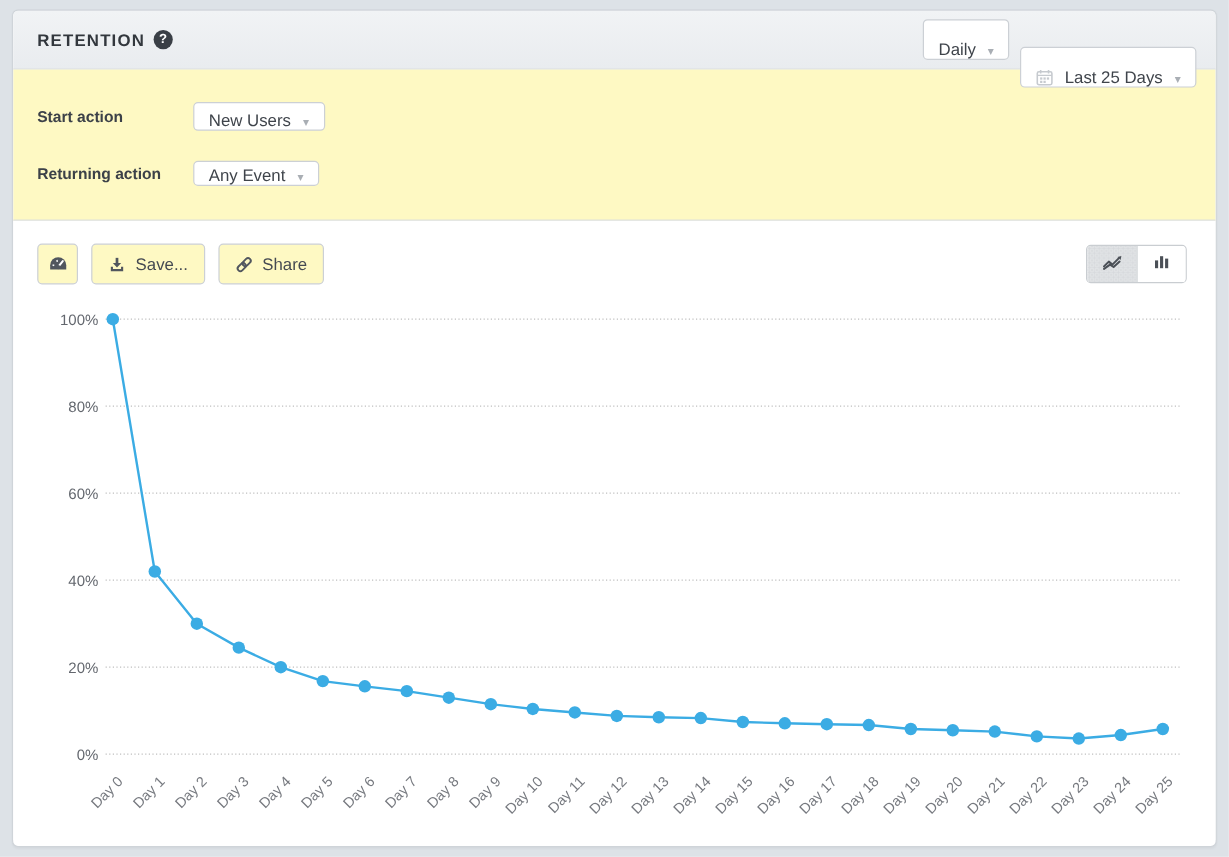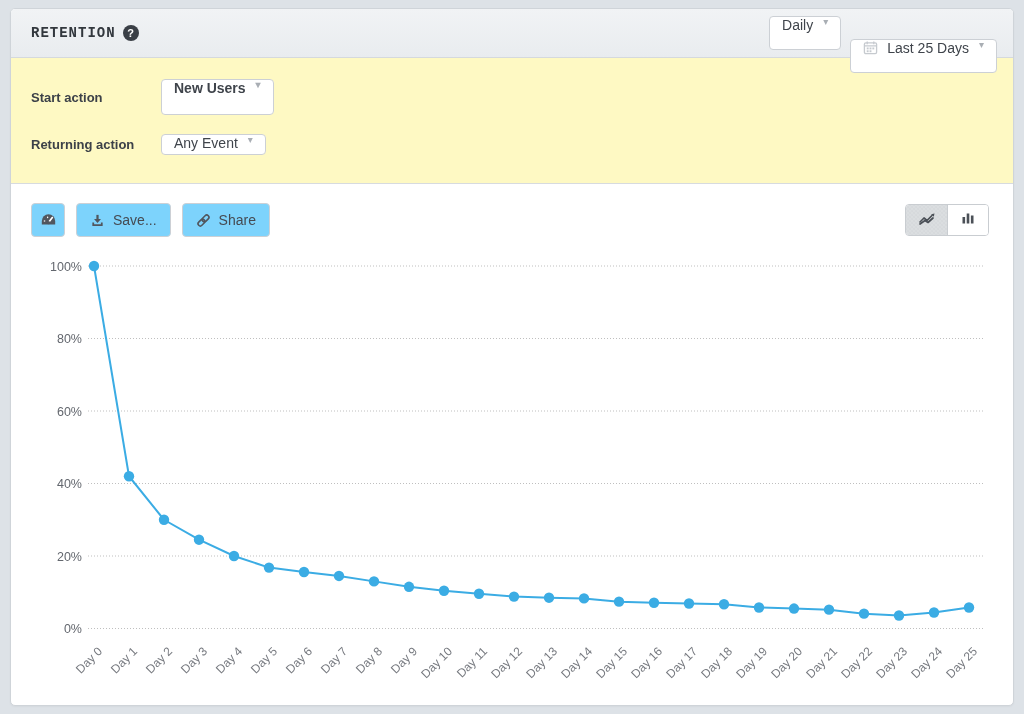--- a/index.html
+++ b/index.html
@@ -27,39 +27,38 @@
     border-bottom: 1px solid #d5d9dd;
     display: flex;
     align-items: center;
     padding: 0 16px 0 20px;
   }
   .panel-title {
     font-size: 14px;
     font-weight: bold;
     letter-spacing: 1px;
     color: #32373d;
-    font-family: Liberation Mono, monospace;
   }
   .help-badge {
     display: inline-flex;
     align-items: center;
     justify-content: center;
     width: 16px; height: 16px;
     border-radius: 50%;
     background: #3a3f46;
     color: #ffffff;
     font-size: 11px;
     font-weight: bold;
     margin-left: 7px;
     cursor: pointer;
   }
   .header-spacer { flex: 1; }
   .dropdown-btn {
     display: inline-flex;
-    align-items: flex-start;
+    align-items: flex-end;
     height: 34px;
     background: #ffffff;
     border: 1px solid #ccd0d5;
     border-radius: 4px;
     padding: 0 12px;
     font-size: 14px;
     color: #3f444b;
     cursor: pointer;
     white-space: nowrap;
   }
@@ -99,21 +98,21 @@
     display: flex;
     align-items: center;
     padding: 0 24px 0 20px;
     height: 34px;
   }
   .tool-btn {
     display: inline-flex;
     align-items: center;
     justify-content: center;
     height: 34px;
-    background: #7dd3fc;
+    background: #fef9c3;
     border: 1px solid #ccd0d5;
     border-radius: 4px;
     padding: 0 13px;
     font-size: 14px;
     color: #454a52;
     cursor: pointer;
   }
   .tool-btn + .tool-btn { margin-left: 11px; }
   .tool-btn .btn-icon { display: inline-flex; margin-right: 8px; }
   .tool-btn.icon-only { width: 34px; padding: 0; }
@@ -170,21 +169,21 @@
         </svg>
       </span>
       <span>Last 25 Days</span>
       <span class="chevron">▾</span>
     </button>
   </div>
 
   <div class="filter-section">
     <div class="filter-row">
       <span class="filter-label">Start action</span>
-      <button class="dropdown-btn" style="height:36px;font-weight:bold;">
+      <button class="dropdown-btn" style="height:24px;">
         <span>New Users</span>
         <span class="chevron">▾</span>
       </button>
     </div>
     <div class="filter-row">
       <span class="filter-label">Returning action</span>
       <button class="dropdown-btn" style="height:21px;">
         <span>Any Event</span>
         <span class="chevron">▾</span>
       </button>

